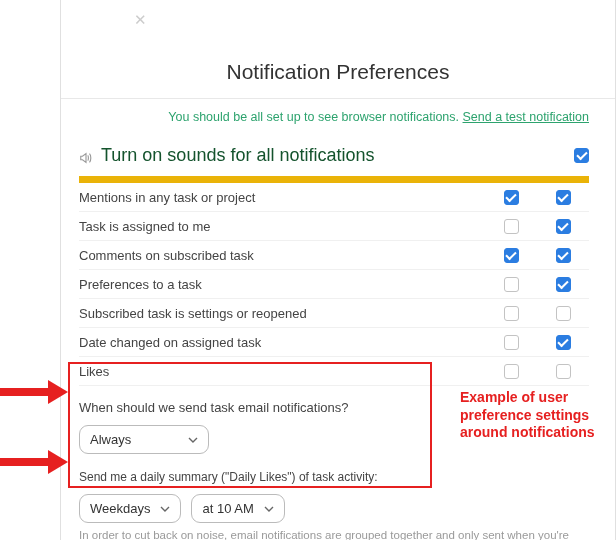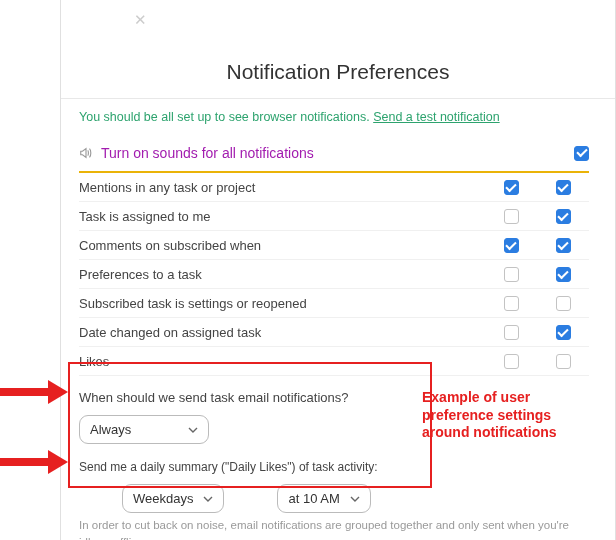--- a/index.html
+++ b/index.html
@@ -40,31 +40,31 @@
     color: #333;
     font-weight: 500;
     padding: 16px 0 14px;
     margin-top: 44px;
   }
   .divider { border: none; border-top: 1px solid #e8e8e8; margin: 0; }
   .inner {
     padding: 0 26px 0 18px;
   }
   .banner {
-    text-align: left;
+    text-align: right;
     padding: 11px 0;
     font-size: 12.5px;
     color: #2da36e;
   }
   .banner a { color: #2da36e; text-decoration: underline; }
   .sound-row {
     display: flex;
     align-items: center;
-    font-size: 14px;
-    color: #a21caf;
+    font-size: 18px;
+    color: #14532d;
     padding: 10px 0;
     text-align: center;
   }
   .sound-row .label { flex: 1; display: flex; align-items: center; gap: 8px; }
   .sound-icon {
     width: 14px; height: 14px;
   }
   .section-head {
     display: flex;
     align-items: flex-end;
@@ -79,21 +79,21 @@
   }
   .col-head svg { display: block; margin: 0 auto 4px; }
   .pref-row {
     display: flex;
     align-items: center;
     font-size: 13px;
     color: #444;
     padding: 6px 0;
     border-bottom: 1px solid #f0f0f0;
   }
-  .pref-row:first-child { border-top: 2px solid #eab308; }
+  .pref-row:first-child { border-top: 7px solid #eab308; }
   .pref-row .label { flex: 1; }
   .pref-row .cell { width: 52px; text-align: center; }
   .cb {
     width: 15px; height: 15px;
     border: 1px solid #c3c3c3;
     border-radius: 3px;
     display: inline-flex;
     align-items: center;
     justify-content: center;
     background: #fff;
@@ -121,21 +121,21 @@
     justify-content: space-between;
     border: 1px solid #bbb;
     border-radius: 9px;
     background: #fff;
     padding: 6px 10px;
     font-size: 13px;
     color: #333;
     min-width: 130px;
     cursor: pointer;
   }
-  .select.sm { min-width: 92px; margin-left: 43px; }
+  .select.sm { min-width: 92px; }
   .select .chev { margin-left: 10px; }
   .subtext {
     font-size: 12px;
     color: #444;
     padding: 16px 0 10px;
   }
   .footnote {
     font-size: 11.5px;
     color: #9a9a9a;
     line-height: 1.4;
@@ -148,21 +148,21 @@
     pointer-events: none;
   }
   .redbox.outer { left: 68px; top: 362px; width: 364px; height: 126px; }
   .arrow {
     position: absolute;
     width: 70px; height: 28px;
     pointer-events: none;
   }
   .calltext {
     position: absolute;
-    left: 422px; top: 389px;
+    left: 460px; top: 389px;
     width: 156px;
     font-size: 14px;
     line-height: 1.25;
     color: #e62020;
     font-weight: 600;
     pointer-events: none;
   }
   .row-gap { display:flex; gap:10px; }
 </style>
 </head>
@@ -199,21 +199,21 @@
           <div class="label">Mentions in any task or project</div>
           <div class="cell"><span class="cb checked"></span></div>
           <div class="cell"><span class="cb checked"></span></div>
         </div>
         <div class="pref-row">
           <div class="label">Task is assigned to me</div>
           <div class="cell"><span class="cb"></span></div>
           <div class="cell"><span class="cb checked"></span></div>
         </div>
         <div class="pref-row">
-          <div class="label">Comments on subscribed when</div>
+          <div class="label">Comments on subscribed task</div>
           <div class="cell"><span class="cb checked"></span></div>
           <div class="cell"><span class="cb checked"></span></div>
         </div>
         <div class="pref-row">
           <div class="label">Preferences to a task</div>
           <div class="cell"><span class="cb"></span></div>
           <div class="cell"><span class="cb checked"></span></div>
         </div>
         <div class="pref-row">
           <div class="label">Subscribed task is settings or reopened</div>

